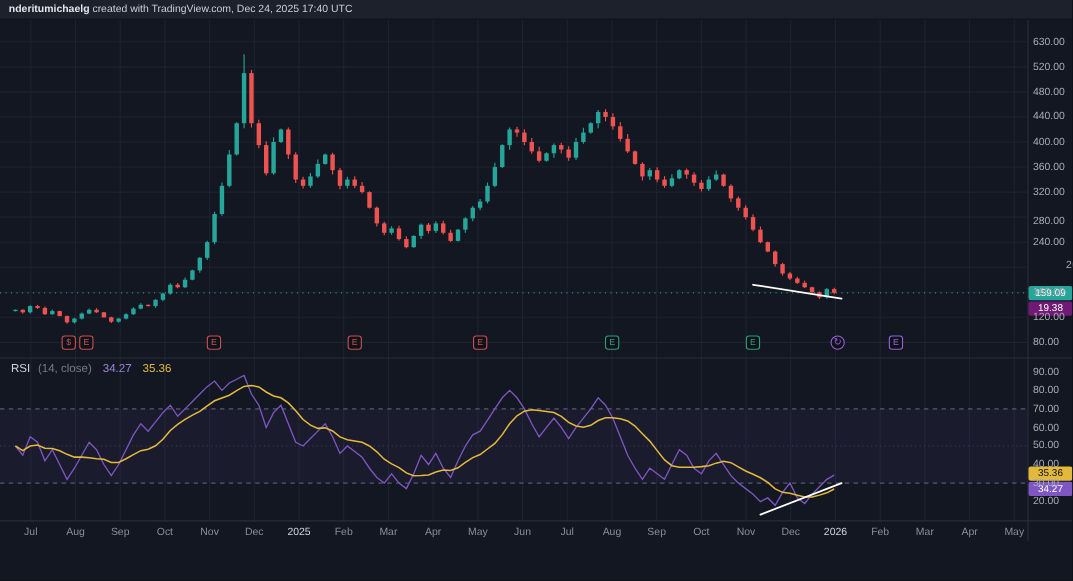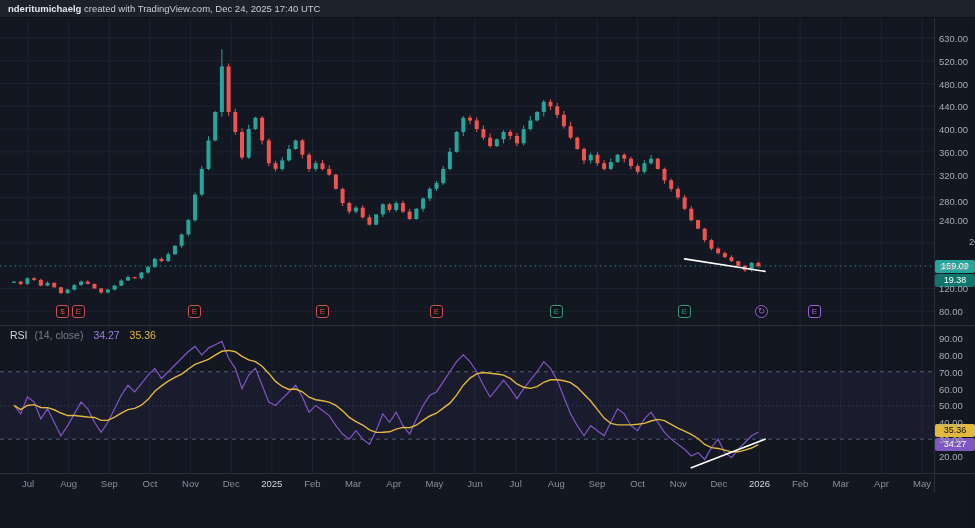--- a/index.html
+++ b/index.html
@@ -314,21 +314,21 @@
 
 
   <div class="abs rsi-legend">
     <span>RSI</span>
     <span class="params">(14, close)</span>
     <span class="rsi-val" style="color:#9b82d8">34.27</span>
     <span class="rsi-val" style="color:#e2b93b">35.36</span>
   </div>
 
   <div class="abs price-box" style="top:260px;background:#26a69a">159.09</div>
-  <div class="abs price-box" style="top:274px;background:#0f766e">19.38</div>
+  <div class="abs price-box" style="top:274px;background:#701a75">19.38</div>
   <div class="abs price-box" style="top:424px;background:#e2b93b;color:#101010">35.36</div>
   <div class="abs price-box" style="top:438px;background:#7e57c2">34.27</div>
 
   <div id="price-ticks">
       <div class="axis-label" style="top: 38px;">630.00</div>
       <div class="axis-label" style="top: 60.77px;">520.00</div>
       <div class="axis-label" style="top: 83.54px;">480.00</div>
       <div class="axis-label" style="top: 106.31px;">440.00</div>
       <div class="axis-label" style="top: 129.08px;">400.00</div>
       <div class="axis-label" style="top: 151.85px;">360.00</div>

